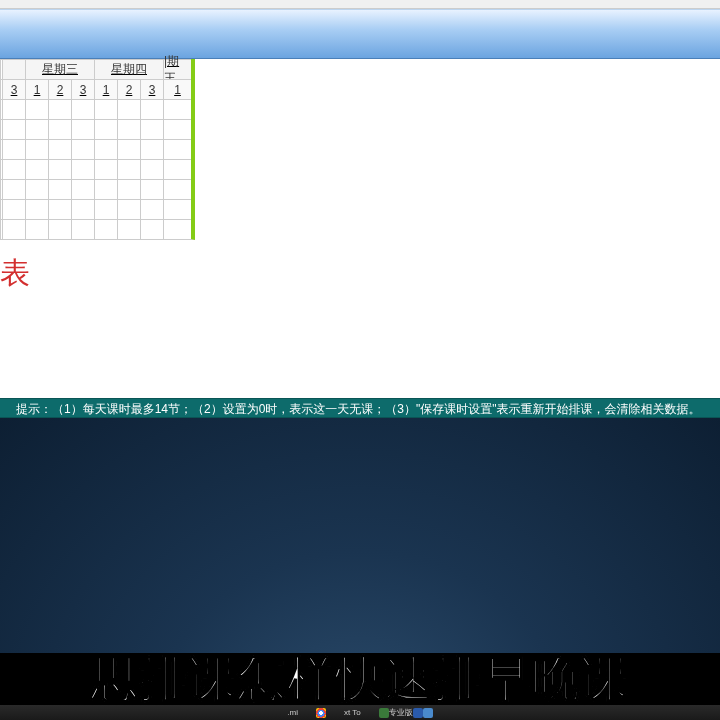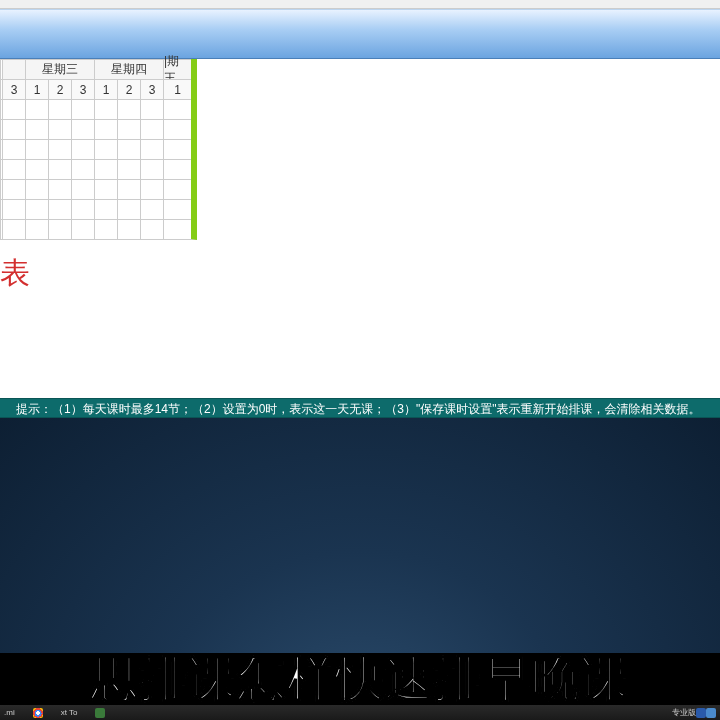--- a/index.html
+++ b/index.html
@@ -23,22 +23,23 @@
     background: linear-gradient(to bottom, #e8f2ff 0%, #a9cef4 40%, #6ba4e0 100%);
     border-top: 1px solid #bcd4ee;
     border-bottom: 1px solid #4a7fb8;
   }
   .main-area {
     width: 100%;
     background: #fff;
   }
   .grid-wrap {
     display: inline-block;
-    border-right: 6px solid #84cc16;
+    border-right: 4px solid #84cc16;
     border-bottom: 1px solid #ccc;
+    text-decoration: underline;
   }
   .grid-row { display: flex; }
   .gcell {
     width: 23px;
     height: 20px;
     border-left: 1px solid #ccc;
     border-top: 1px solid #ccc;
     font-size: 12px;
     display: flex;
     align-items: center;
@@ -117,21 +118,21 @@
   }
   .taskbar {
     position: absolute;
     top: 705px;
     left: 0;
     width: 100%;
     height: 15px;
     background: linear-gradient(to bottom, #2a2a2a, #1a1a1a);
     display: flex;
     align-items: center;
-    justify-content: space-between;
+    justify-content: center;
     padding: 0 4px;
     font-size: 8px;
     color: #ccc;
   }
   .task-left { display: flex; gap: 18px; align-items: center; }
   .task-right { display: flex; align-items: center; }
   .task-ico {
     width: 10px; height: 10px; border-radius: 2px;
   }
   .ico-chrome { background: radial-gradient(circle, #fff 25%, #4285f4 25% 50%, #ea4335 50% 70%, #fbbc05 70%); }

